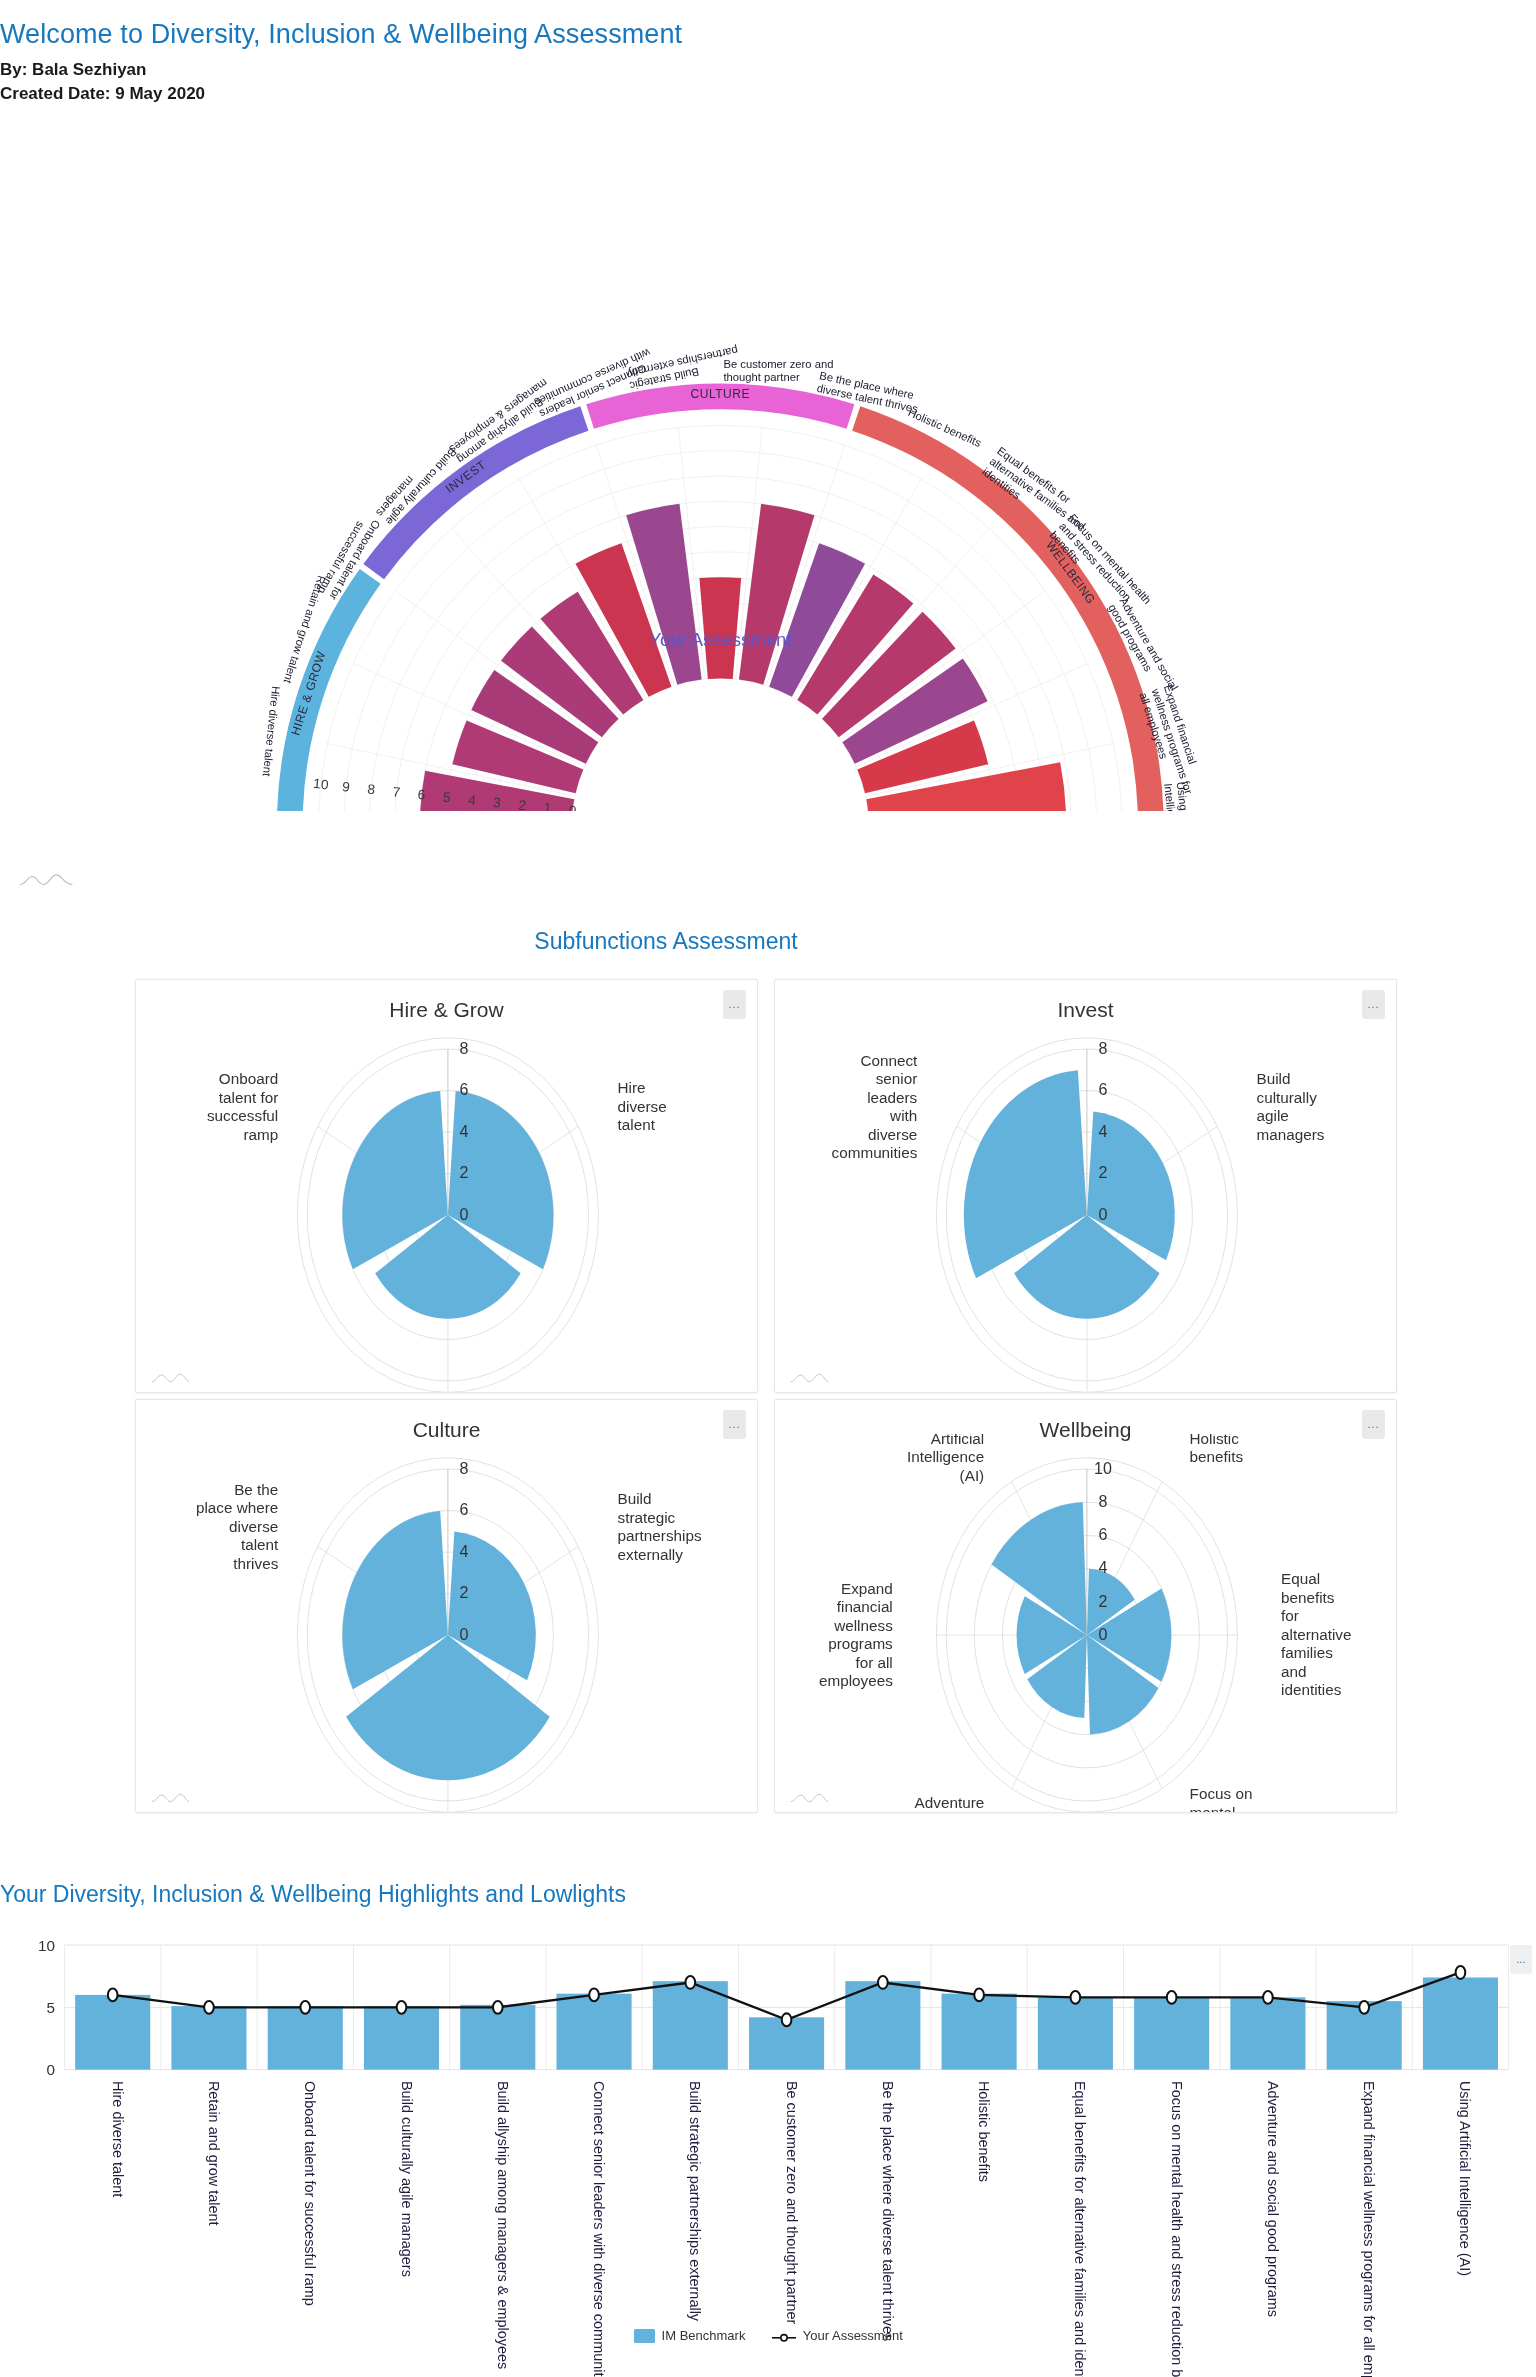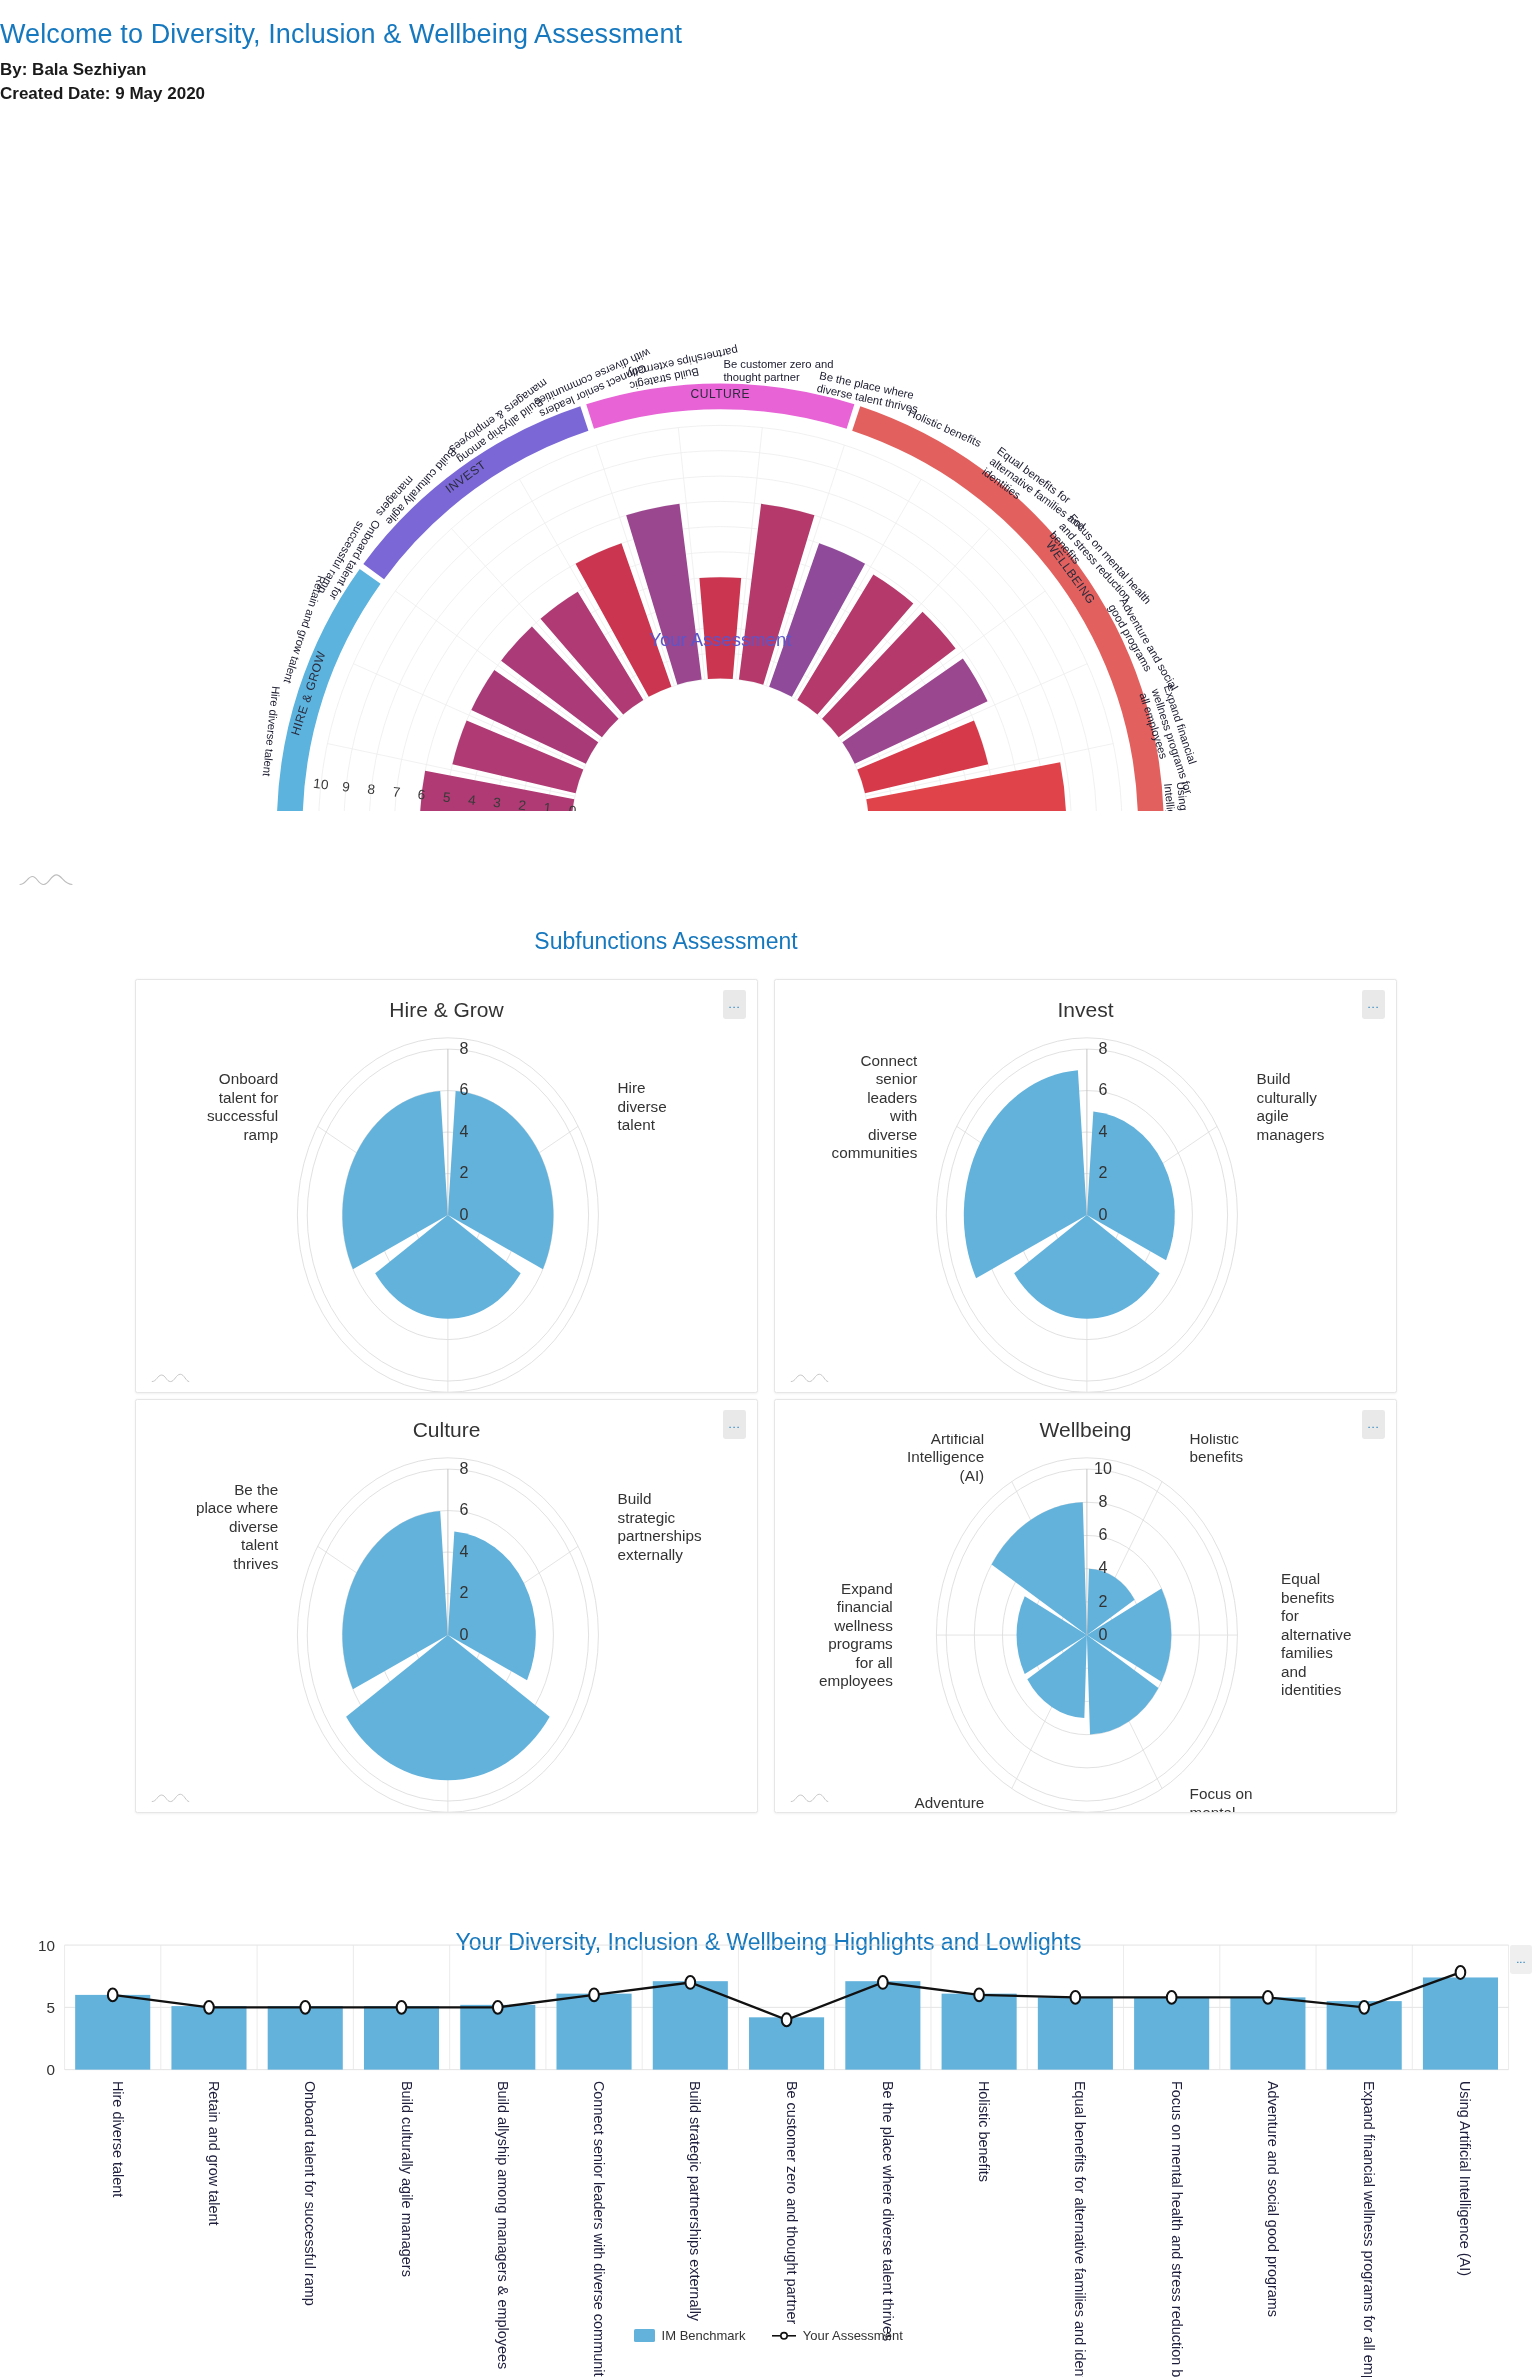--- a/index.html
+++ b/index.html
@@ -49,35 +49,35 @@
     position:absolute; top:9.6px; right:11.3px;
     width:22.5px; height:29px; background:#e9e9e9; border-radius:2.4px;
     color:#1678be; font-size:11.3px; line-height:29px; text-align:center;
     letter-spacing:0.8px;
   }
   .panel-spark { position:absolute; left:14.5px; bottom:8px; width:39px; height:13px; }
   .rose-svg { position:absolute; left:0; top:34px; }
 
   
   #highlights-title {
-    position:absolute; top:1881px; left:0; width:1537px; text-align:center;
-    font-size:23px; color:#1678be; font-weight:400;margin-top:48px;
+    position:absolute; top:1881px; left:0; width:1537px; 
+    font-size:23px; color:#1678be; font-weight:400;
   }
   #bar-chart { position:absolute; left:0px; top:1929px; width:1537px; height:450px; }
   #bar-menu {
     position:absolute; right:4.8px; top:1945px;
     width:22.5px; height:29px; background:#efefef; border-radius:2.4px;
     color:#1678be; font-size:11.3px; line-height:29px; text-align:center;
   }
   .legend-row {
     position:absolute; top:2328px; left:0; width:1537px;
     display:flex; justify-content:center; align-items:center; gap:27px;
     font-size:13px; color:#333;
   }
-  .legend-item { display:flex; align-items:center; gap:6.4px; }
+  .legend-item { display:flex; align-items:flex-end; gap:6.4px; }
   .legend-swatch { width:21px; height:13.7px; background:#63b2dc; border-radius:1.6px; }
   .legend-line { width:24px; height:9.6px; }
   text { font-family:"Liberation Sans", sans-serif; }
 </style>
 </head>
 <body>
 
 <div id="header">
   <div id="page-title">Welcome to Diversity, Inclusion &amp; Wellbeing Assessment</div>
   <div id="author">By: Bala Sezhiyan</div>

